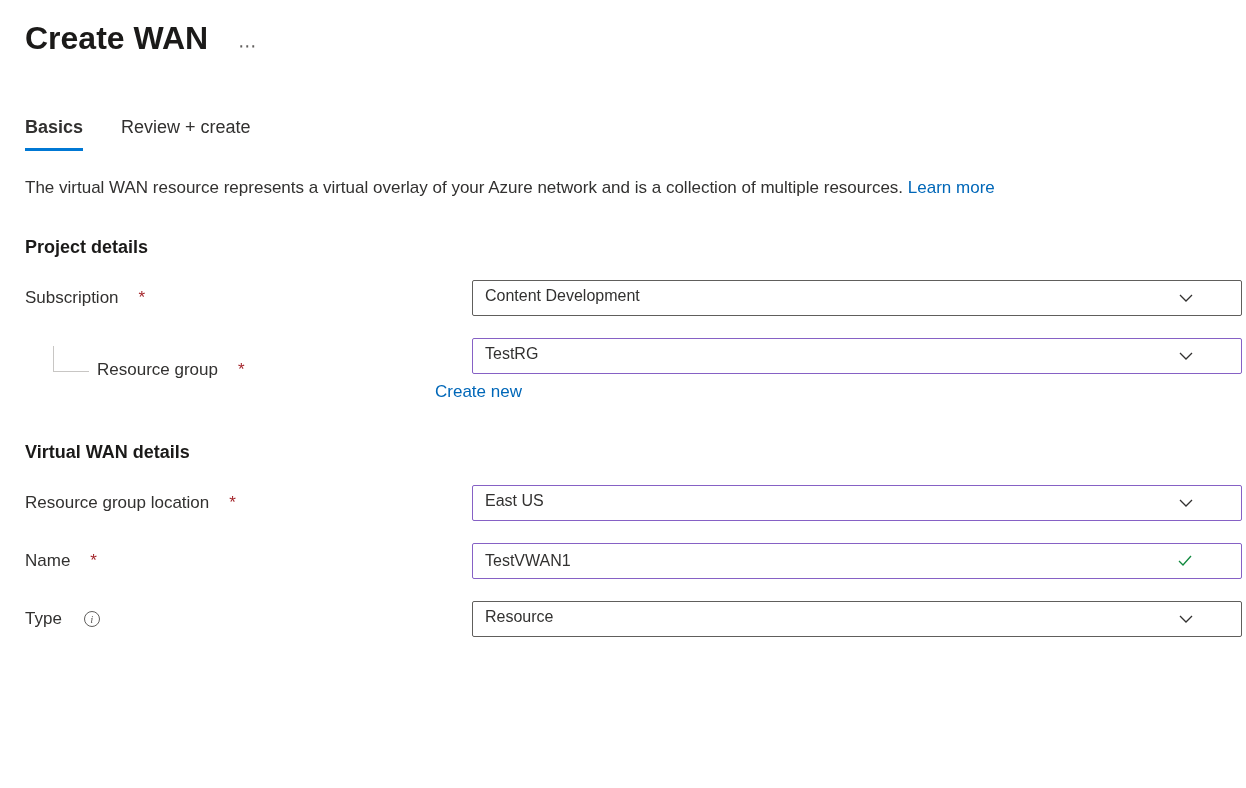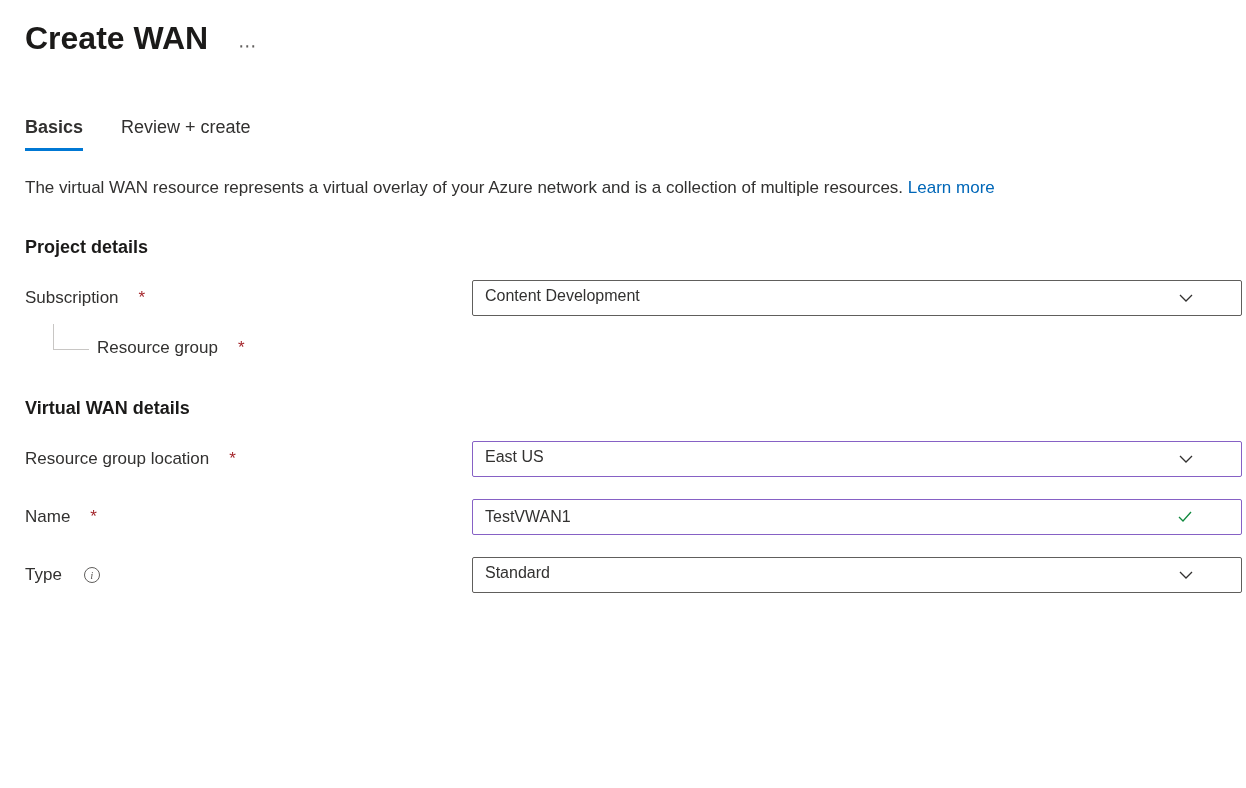--- a/index.html
+++ b/index.html
@@ -206,20 +206,29 @@
       </div>
     </div>
   </div>
 
   <div class="form-row indented-row form-row-with-sublink">
     <div class="label-col">
       <span class="indent-connector"></span>
       <span>Resource group</span>
       <span class="required">*</span>
     </div>
+    <div class="input-col">
+      <div class="select-wrapper">
+        <div class="select-field highlighted">TestRG</div>
+        <svg class="chevron-down" width="14" height="14" viewBox="0 0 14 14">
+            <path d="M1 4l6 6 6-6" stroke="#323130" stroke-width="1.3" fill="none"></path>
+          </svg>
+      </div>
+      <a class="sub-link">Create new</a>
+    </div>
   </div>
 </div>
 
 <div class="section">
   <h2 class="section-title">Virtual WAN details</h2>
 
   <div class="form-row">
     <div class="label-col">
       <span>Resource group location</span>
       <span class="required">*</span>
@@ -249,20 +258,20 @@
     </div>
   </div>
 
   <div class="form-row">
     <div class="label-col">
       <span>Type</span>
       <span class="info-icon">i</span>
     </div>
     <div class="input-col">
       <div class="select-wrapper">
-        <div class="select-field">Standard</div>
+        <div class="select-field">Resource</div>
         <svg class="chevron-down" width="14" height="14" viewBox="0 0 14 14">
             <path d="M1 4l6 6 6-6" stroke="#323130" stroke-width="1.3" fill="none"></path>
           </svg>
       </div>
     </div>
   </div>
 </div>
 
 </body></html>

